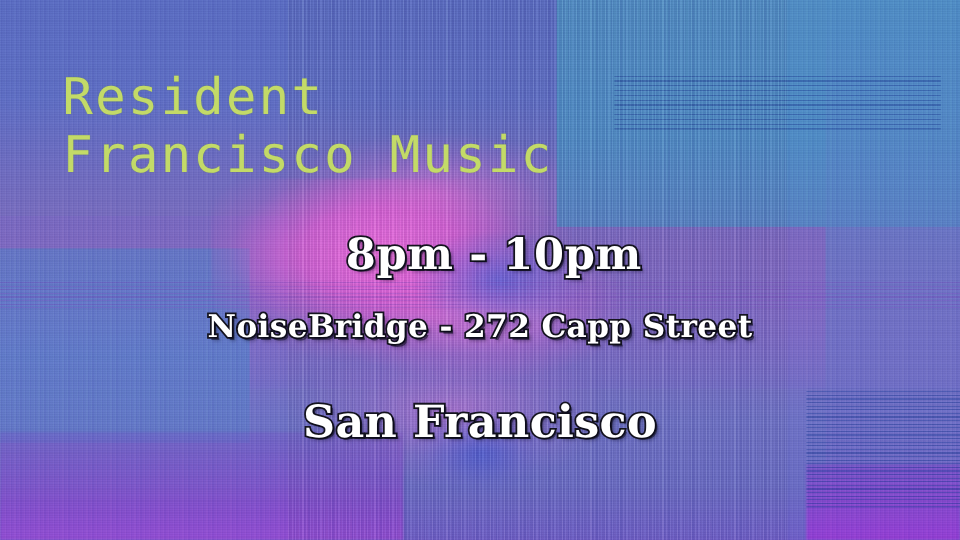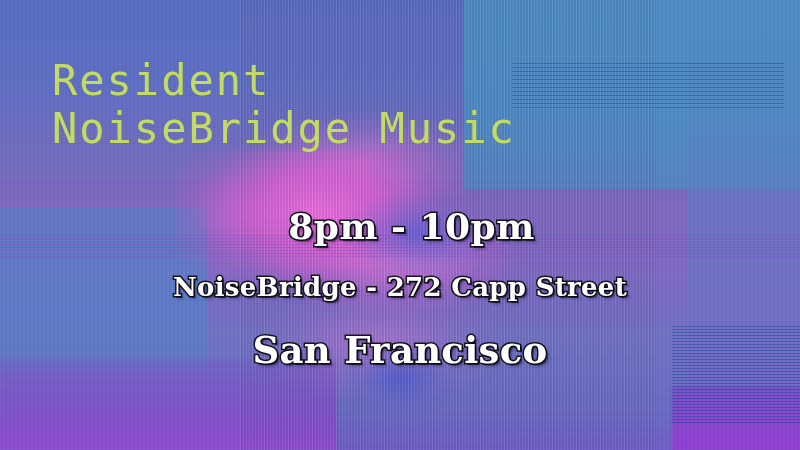--- a/index.html
+++ b/index.html
@@ -177,23 +177,23 @@
   .info .line {
     display: block;
     color: #fff;
     -webkit-text-stroke: 3px #15141f;
     paint-order: stroke fill;
     text-shadow:
       2px 2px 0 rgba(10,10,25,.55),
       3px 3px 3px rgba(10,10,25,.35);
   }
   .line-date  { font-size: 41px; line-height: 50px; letter-spacing: .5px; }
-  .line-time  { font-size: 36px; line-height: 44px; margin-top: 18px; letter-spacing: .5px; padding-left: 23px; }
+  .line-time  { font-size: 36px; line-height: 44px; margin-top: 4px; letter-spacing: .5px; padding-left: 23px; }
   .line-venue { font-size: 26px; line-height: 46px; margin-top: 16px; letter-spacing: .3px; }
-  .line-city  { font-size: 37px; line-height: 45px; margin-top: 18px; letter-spacing: .3px; }
+  .line-city  { font-size: 37px; line-height: 45px; margin-top: 33px; letter-spacing: .3px; }
 </style>
 </head>
 <body>
 
 <div id="poster">
 
   <div class="bg-layer bg-base"></div>
   <div class="bg-layer bg-purple-midband"></div>
   <div class="bg-layer bg-blue-leftcol"></div>
   <div class="bg-layer bg-pink-core2"></div>
@@ -205,21 +205,21 @@
   <div class="bg-layer bg-blue-topright2"></div>
   <div class="bg-layer bg-violet-bl"></div>
   <div class="bg-layer bg-violet-br"></div>
   <div class="bg-layer bg-hlines-tr"></div>
   <div class="bg-layer bg-hlines-mid"></div>
   <div class="bg-layer bg-hlines-br"></div>
   <div class="bg-layer bg-vlines2"></div>
   <div class="bg-layer bg-vlines"></div>
   <div class="bg-layer bg-noise"></div>
 
-  <div class="pixel-title"><span>Resident</span><span class="l2">NoiseBridge Music</span></div>
+  <div class="pixel-title"><span>Resident</span><span class="l2">Francisco Music</span></div>
 
   <div class="info">
     <span class="line line-time">8pm - 10pm</span>
     <span class="line line-venue">NoiseBridge - 272 Capp Street</span>
     <span class="line line-city">San Francisco</span>
   </div>
 
 </div>
 
 </body></html>

